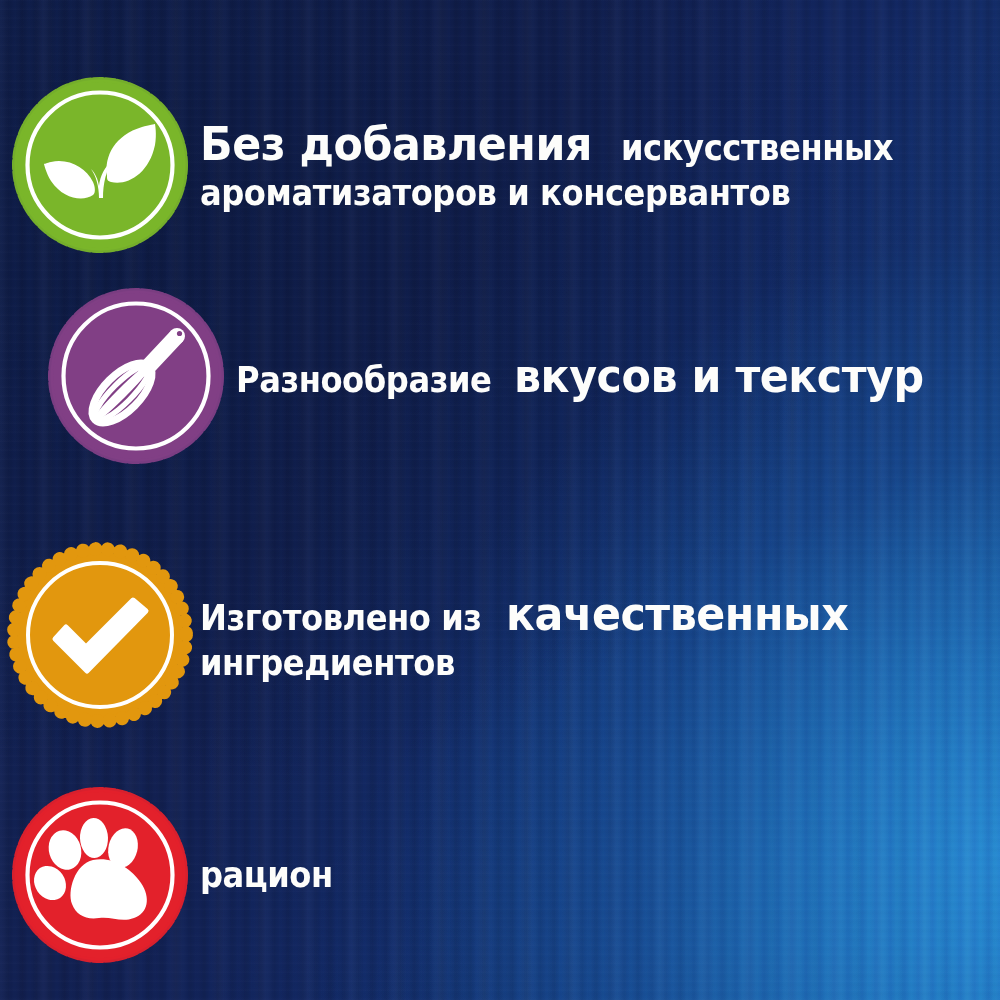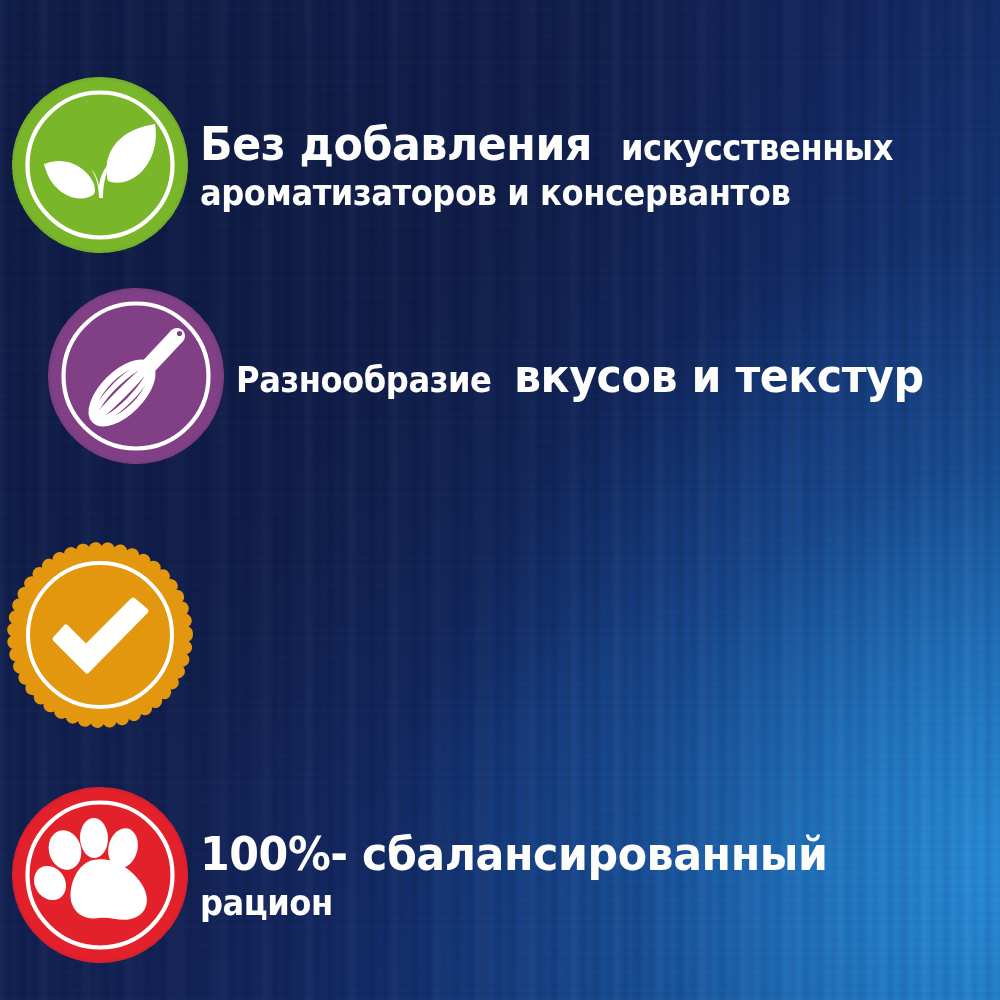--- a/index.html
+++ b/index.html
@@ -185,20 +185,22 @@
       <svg class="badge-svg" width="194" height="194" viewBox="0 0 194 194">
         <g id="scallop-g">
           <circle cx="97" cy="97" r="83" fill="#e2970e"></circle>
           <circle cx="97" cy="97" r="86" fill="none" stroke="#e2970e" stroke-width="14" stroke-dasharray="0.1 12.4" stroke-linecap="round"></circle>
         </g>
         <circle cx="97" cy="97" r="72" fill="none" stroke="#ffffff" stroke-width="4"></circle>
         <path d="M52 101 L63 89 L83 109 L130 62 L143 73 L84 133 Z" fill="#ffffff" stroke="#ffffff" stroke-width="5" stroke-linejoin="round"></path>
       </svg>
     </div>
     <div class="text-block">
+      <span class="line"><span class="t-small">Изготовлено из </span><span class="t-big">качественных</span></span>
+      <span class="line"><span class="t-small">ингредиентов</span></span>
     </div>
   </div>
 
   <div class="row" style="top:775px;height:200px;">
     <div class="badge-wrap">
       <svg class="badge-svg" width="186" height="186" viewBox="0 0 186 186">
         <circle cx="93" cy="93" r="85.5" fill="#e3212b"></circle>
         <circle cx="93" cy="93" r="85.5" fill="none" stroke="#e3212b" stroke-width="5" stroke-dasharray="9 3" stroke-linecap="round" opacity="0.95"></circle>
         <circle cx="93" cy="93" r="72.5" fill="none" stroke="#ffffff" stroke-width="4.2"></circle>
         <g fill="#ffffff">
@@ -206,18 +208,17 @@
           <ellipse cx="87" cy="56" rx="14" ry="20" transform="rotate(-2 87 56)"></ellipse>
           <ellipse cx="116" cy="66" rx="14.5" ry="20" transform="rotate(14 116 66)"></ellipse>
           <ellipse cx="43" cy="101" rx="15" ry="18" transform="rotate(-34 43 101)"></ellipse>
           <path d="M86 78 C105 74, 124 86, 134 101 C144 116, 141 131, 127 136
                    C114 141, 104 134, 92 136 C79 138, 69 133, 65 122
                    C60 109, 68 82, 86 78 Z"></path>
         </g>
       </svg>
     </div>
     <div class="text-block">
-      <span class="line"><span class="t-big">100%- сбалансированный</span></span>
       <span class="line"><span class="t-small">рацион</span></span>
     </div>
   </div>
 
 </div>
 
 </body></html>

